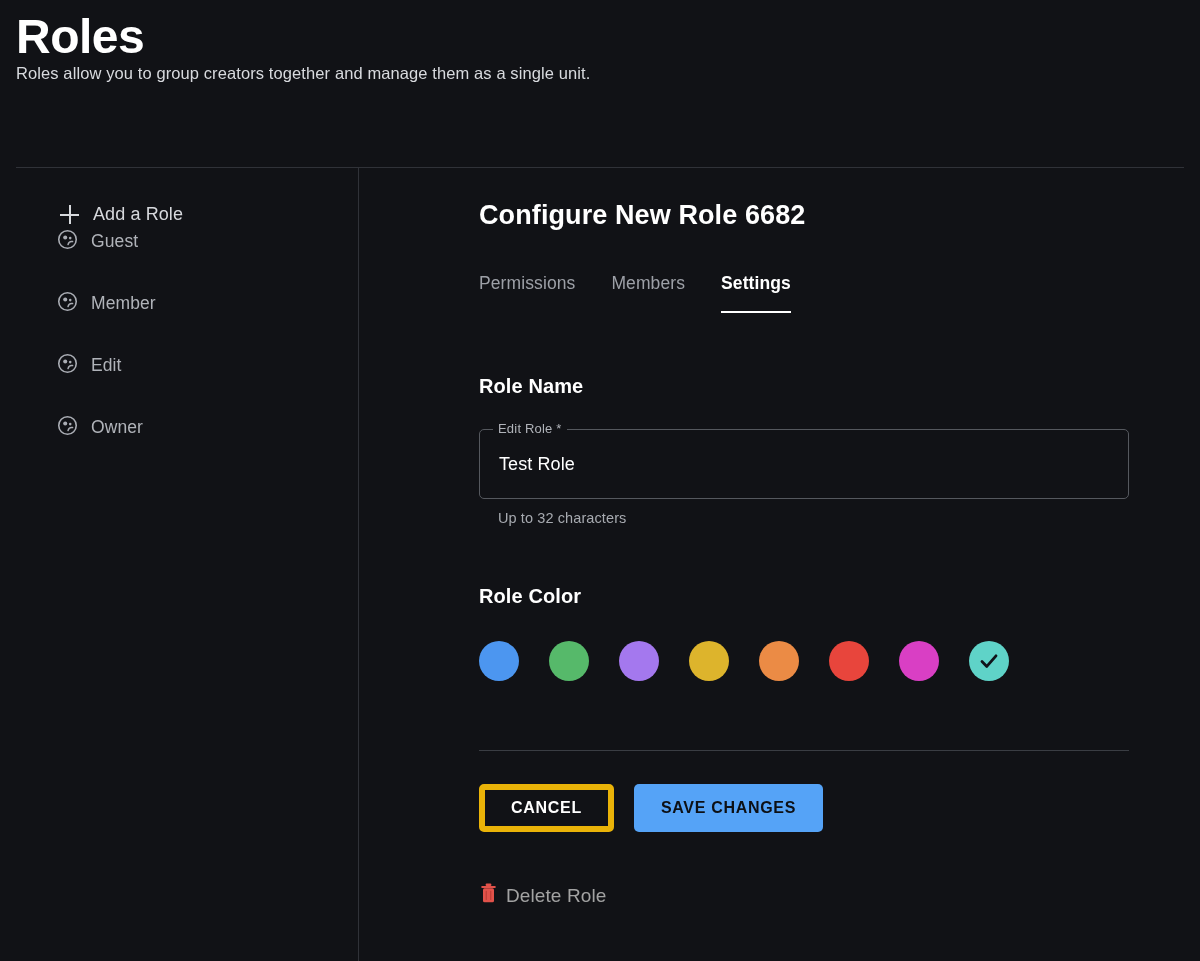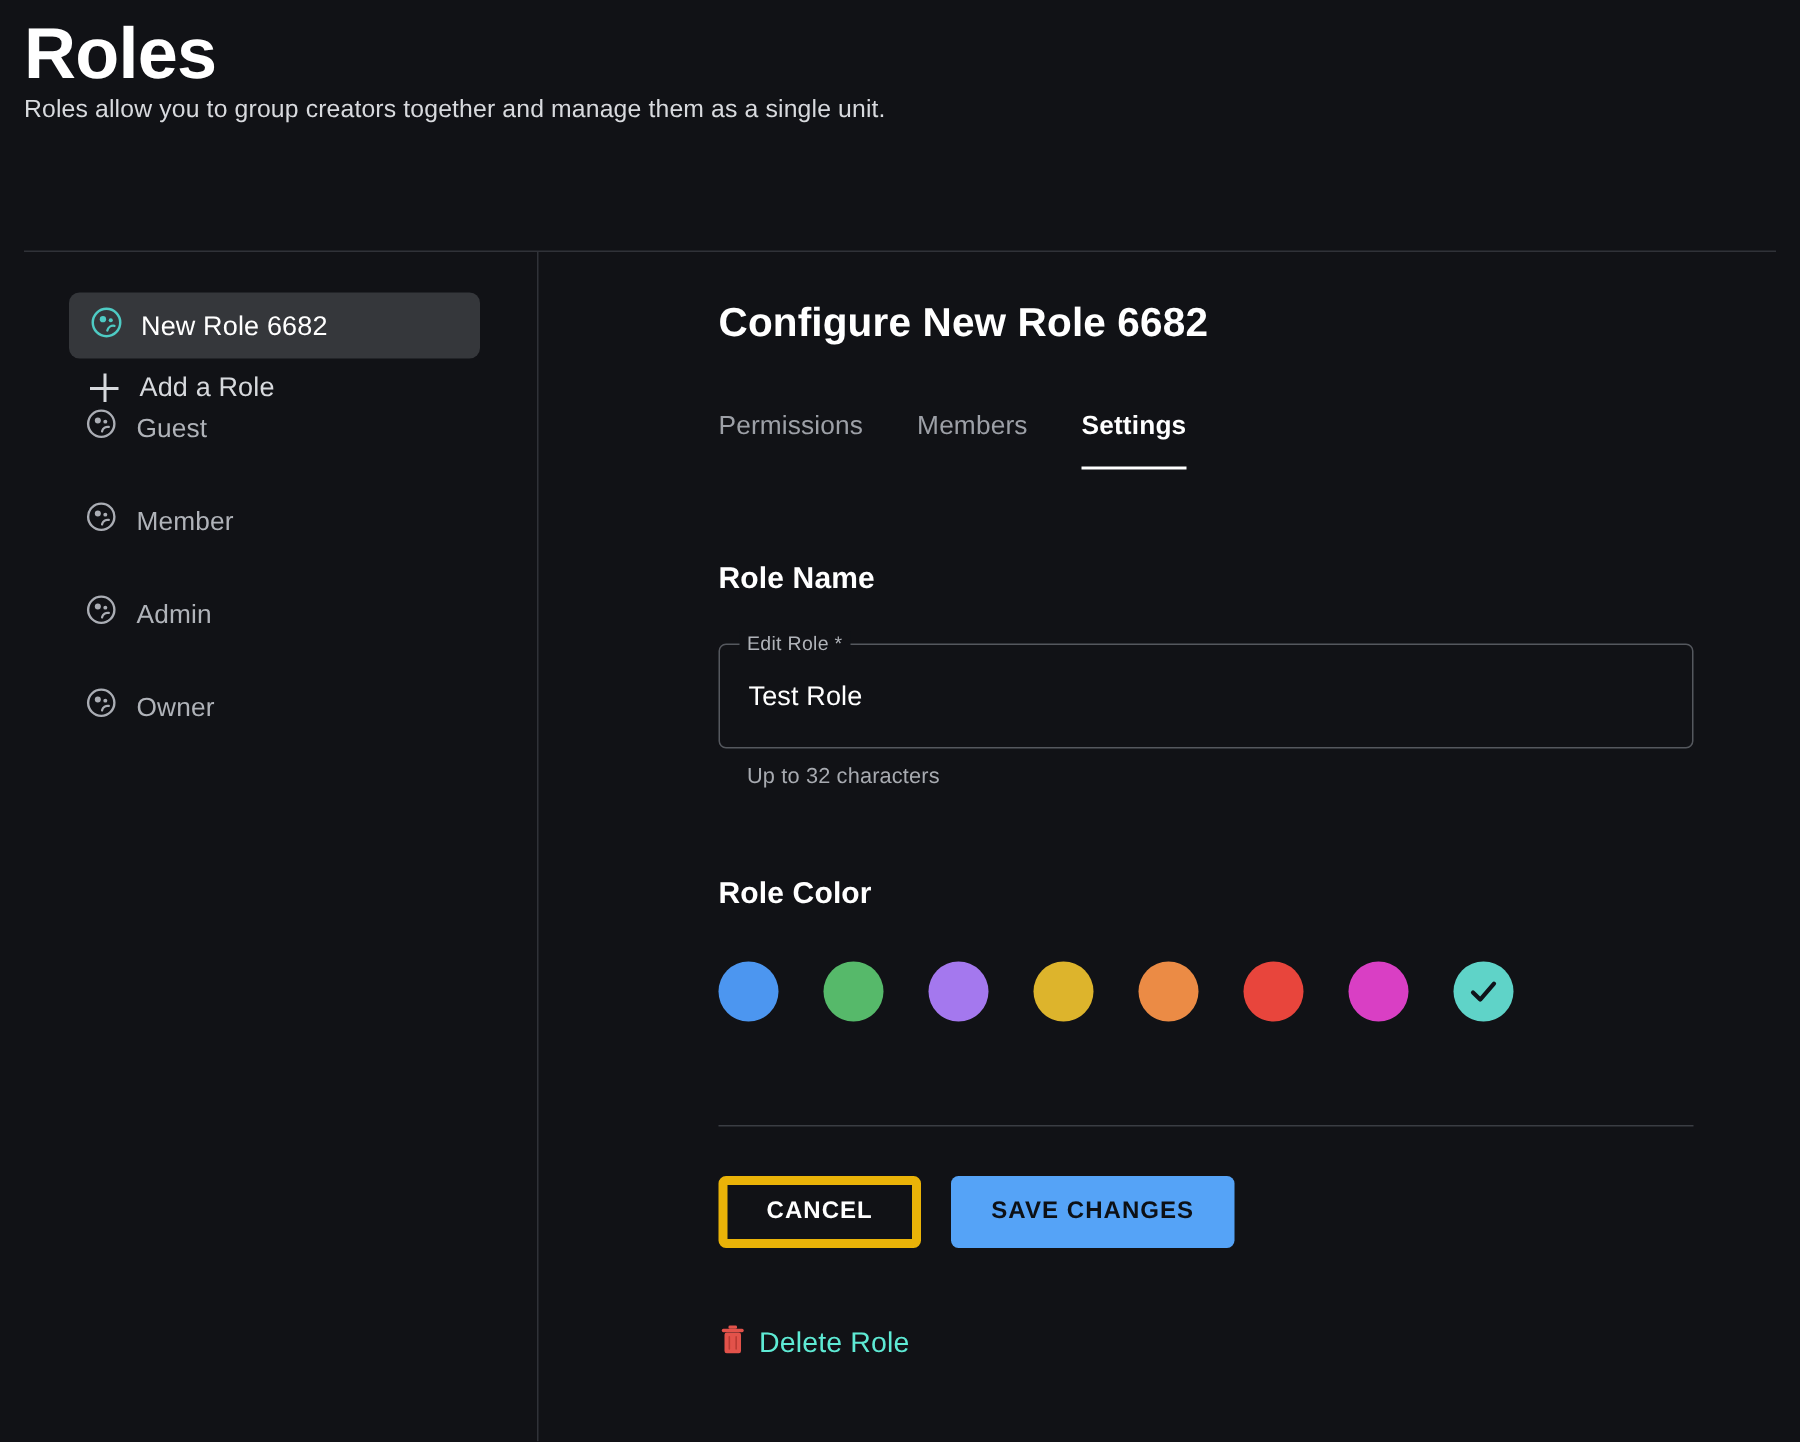--- a/index.html
+++ b/index.html
@@ -308,31 +308,20 @@
   <div class="page-header">
     <div class="page-title">Roles</div>
     <div class="page-subtitle">Roles allow you to group creators together and manage them as a single unit.</div>
   </div>
   <div class="top-divider"></div>
 
   <div class="body-row">
 
     <div class="sidebar">
 
-      <div class="role-item selected">
-        <span>
-          <svg width="22" height="22" viewBox="0 0 24 24" fill="none">
-            <circle cx="12" cy="12" r="10" stroke="#4ecbc4" stroke-width="1.8"></circle>
-            <circle cx="9.4" cy="9.6" r="2.3" fill="#4ecbc4"></circle>
-            <circle cx="15.1" cy="10.4" r="1.5" fill="#4ecbc4"></circle>
-            <path d="M12.6 17.8a4.6 4.6 0 0 1 5.2-3.4" stroke="#4ecbc4" stroke-width="1.7" stroke-linecap="round"></path>
-          </svg>
-        </span>
-        <span class="label">New Role 6682</span>
-      </div>
 
       <div class="add-role">
         <span class="plus-icon"></span>
         <span class="label">Add a Role</span>
       </div>
 
 
       <div class="legacy-list">
 
         <div class="legacy-item">
@@ -361,21 +350,21 @@
 
         <div class="legacy-item">
           <span>
             <svg width="21" height="21" viewBox="0 0 24 24" fill="none">
               <circle cx="12" cy="12" r="10" stroke="#aaadb4" stroke-width="1.8"></circle>
               <circle cx="9.4" cy="9.6" r="2.3" fill="#aaadb4"></circle>
               <circle cx="15.1" cy="10.4" r="1.5" fill="#aaadb4"></circle>
               <path d="M12.6 17.8a4.6 4.6 0 0 1 5.2-3.4" stroke="#aaadb4" stroke-width="1.7" stroke-linecap="round"></path>
             </svg>
           </span>
-          <span class="label">Admin</span>
+          <span class="label">Edit</span>
         </div>
 
         <div class="legacy-item">
           <span>
             <svg width="21" height="21" viewBox="0 0 24 24" fill="none">
               <circle cx="12" cy="12" r="10" stroke="#aaadb4" stroke-width="1.8"></circle>
               <circle cx="9.4" cy="9.6" r="2.3" fill="#aaadb4"></circle>
               <circle cx="15.1" cy="10.4" r="1.5" fill="#aaadb4"></circle>
               <path d="M12.6 17.8a4.6 4.6 0 0 1 5.2-3.4" stroke="#aaadb4" stroke-width="1.7" stroke-linecap="round"></path>
             </svg>
@@ -440,18 +429,18 @@
 
       <div class="delete-role">
         <span>
           <svg width="19" height="21" viewBox="0 0 20 22" fill="none">
             <rect x="4.2" y="5.6" width="11.6" height="14.6" rx="1.6" fill="#e2524a"></rect>
             <rect x="2.3" y="3" width="15.4" height="2.3" rx="1.1" fill="#e2524a"></rect>
             <rect x="7" y="0.6" width="6" height="2.4" rx="1" fill="#e2524a"></rect>
             <path d="M7.6 8.6v8.6M12.4 8.6v8.6" stroke="#b83a33" stroke-width="1.1" stroke-linecap="round"></path>
           </svg>
         </span>
-        <span class="label" style="color: #5eead4;">Delete Role</span>
+        <span class="label" style="color: #a3a3a3;">Delete Role</span>
       </div>
 
     </div>
   </div>
 </div>
 
 </body></html>

